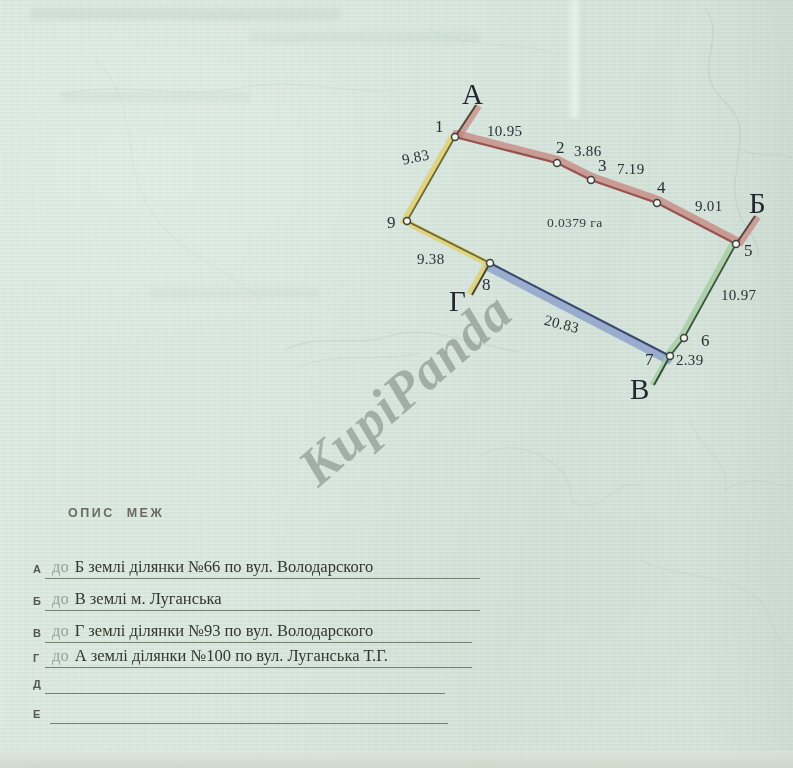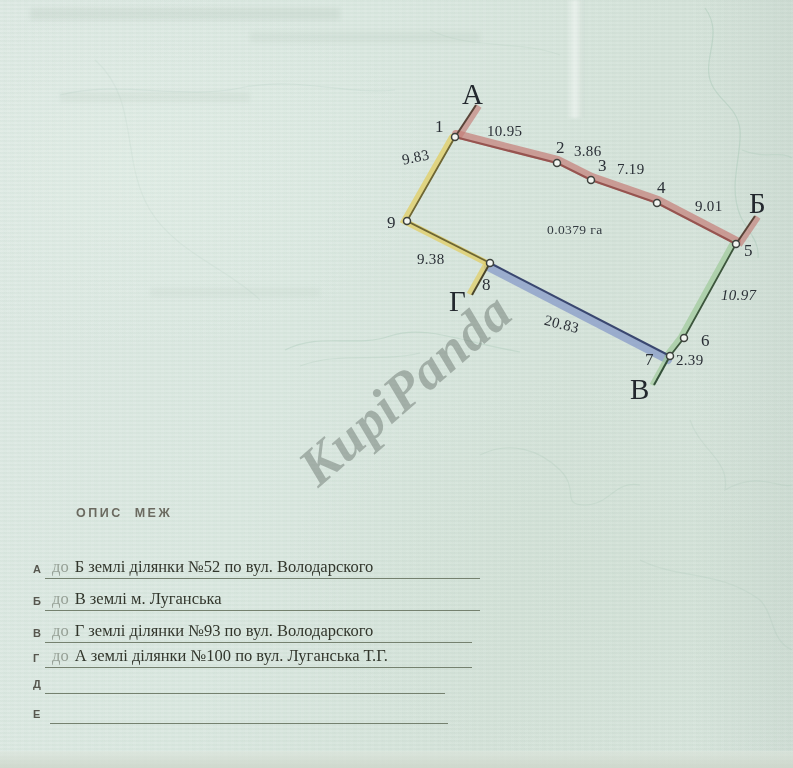--- a/index.html
+++ b/index.html
@@ -41,21 +41,21 @@
     font-family:"Liberation Serif", serif;font-style:italic;font-weight:bold;
     font-size:54px;color:rgba(98,108,101,.45);letter-spacing:1px;
     pointer-events:none;
   }
   .wm-site{
     position:absolute;left:564px;top:704px;
     font-family:"Liberation Sans", sans-serif;
     font-size:31px;color:rgba(255,255,255,.58);letter-spacing:.5px;
   }
   .legend-heading{
-    position:absolute;left:76px;top:506px;
+    position:absolute;left:68px;top:506px;
     font-family:"Liberation Sans", sans-serif;font-weight:bold;
     font-size:12.5px;color:#6b6a60;letter-spacing:2.5px;word-spacing:6px;
   }
   .row{position:absolute;left:0;height:26px;}
   .row .rlabel{
     position:absolute;left:33px;top:7px;
     font-family:"Liberation Sans", sans-serif;font-weight:bold;
     font-size:11px;color:#56564e;
   }
   .row .rline{
@@ -158,36 +158,36 @@
   <span class="lbl vnum" style="left:744px;top:242px;">5</span>
   <span class="lbl vnum" style="left:701px;top:332px;">6</span>
   <span class="lbl vnum" style="left:645px;top:351px;">7</span>
   <span class="lbl vnum" style="left:482px;top:276px;">8</span>
   <span class="lbl vnum" style="left:387px;top:214px;">9</span>
 
   <span class="lbl seg" style="left:487px;top:124px;">10.95</span>
   <span class="lbl seg" style="left:574px;top:144px;">3.86</span>
   <span class="lbl seg" style="left:617px;top:162px;">7.19</span>
   <span class="lbl seg" style="left:695px;top:199px;text-align:center;">9.01</span>
-  <span class="lbl seg" style="left:721px;top:288px;font-style:italic;">10.97</span>
+  <span class="lbl seg" style="left:721px;top:288px;">10.97</span>
   <span class="lbl seg" style="left:676px;top:353px;">2.39</span>
   <span class="lbl seg" style="left:544px;top:317px;transform:rotate(14deg);">20.83</span>
   <span class="lbl seg" style="left:417px;top:252px;">9.38</span>
   <span class="lbl seg" style="left:402px;top:150px;transform:rotate(-12deg);">9.83</span>
 
-  <span class="lbl area" style="left:547px;top:222px;text-align:center;">0.0379 га</span>
+  <span class="lbl area" style="left:547px;top:215px;text-align:center;">0.0379 га</span>
 
   <div class="wm-diag">KupiPanda</div>
 
   <div class="legend-heading">ОПИС МЕЖ</div>
 
   <div class="row" style="top:556px;">
     <span class="rlabel">А</span>
     <span class="rline" style="width:435px;"></span>
-    <span class="rtext"><span class="rpre">до</span><span>Б землі ділянки №52 по вул. Володарского</span></span>
+    <span class="rtext"><span class="rpre">до</span><span>Б землі ділянки №66 по вул. Володарского</span></span>
   </div>
 
   <div class="row" style="top:588px;">
     <span class="rlabel">Б</span>
     <span class="rline" style="width:435px;"></span>
     <span class="rtext"><span class="rpre">до</span><span>В землі м. Луганська</span></span>
   </div>
 
   <div class="row" style="top:620px;">
     <span class="rlabel">В</span>

